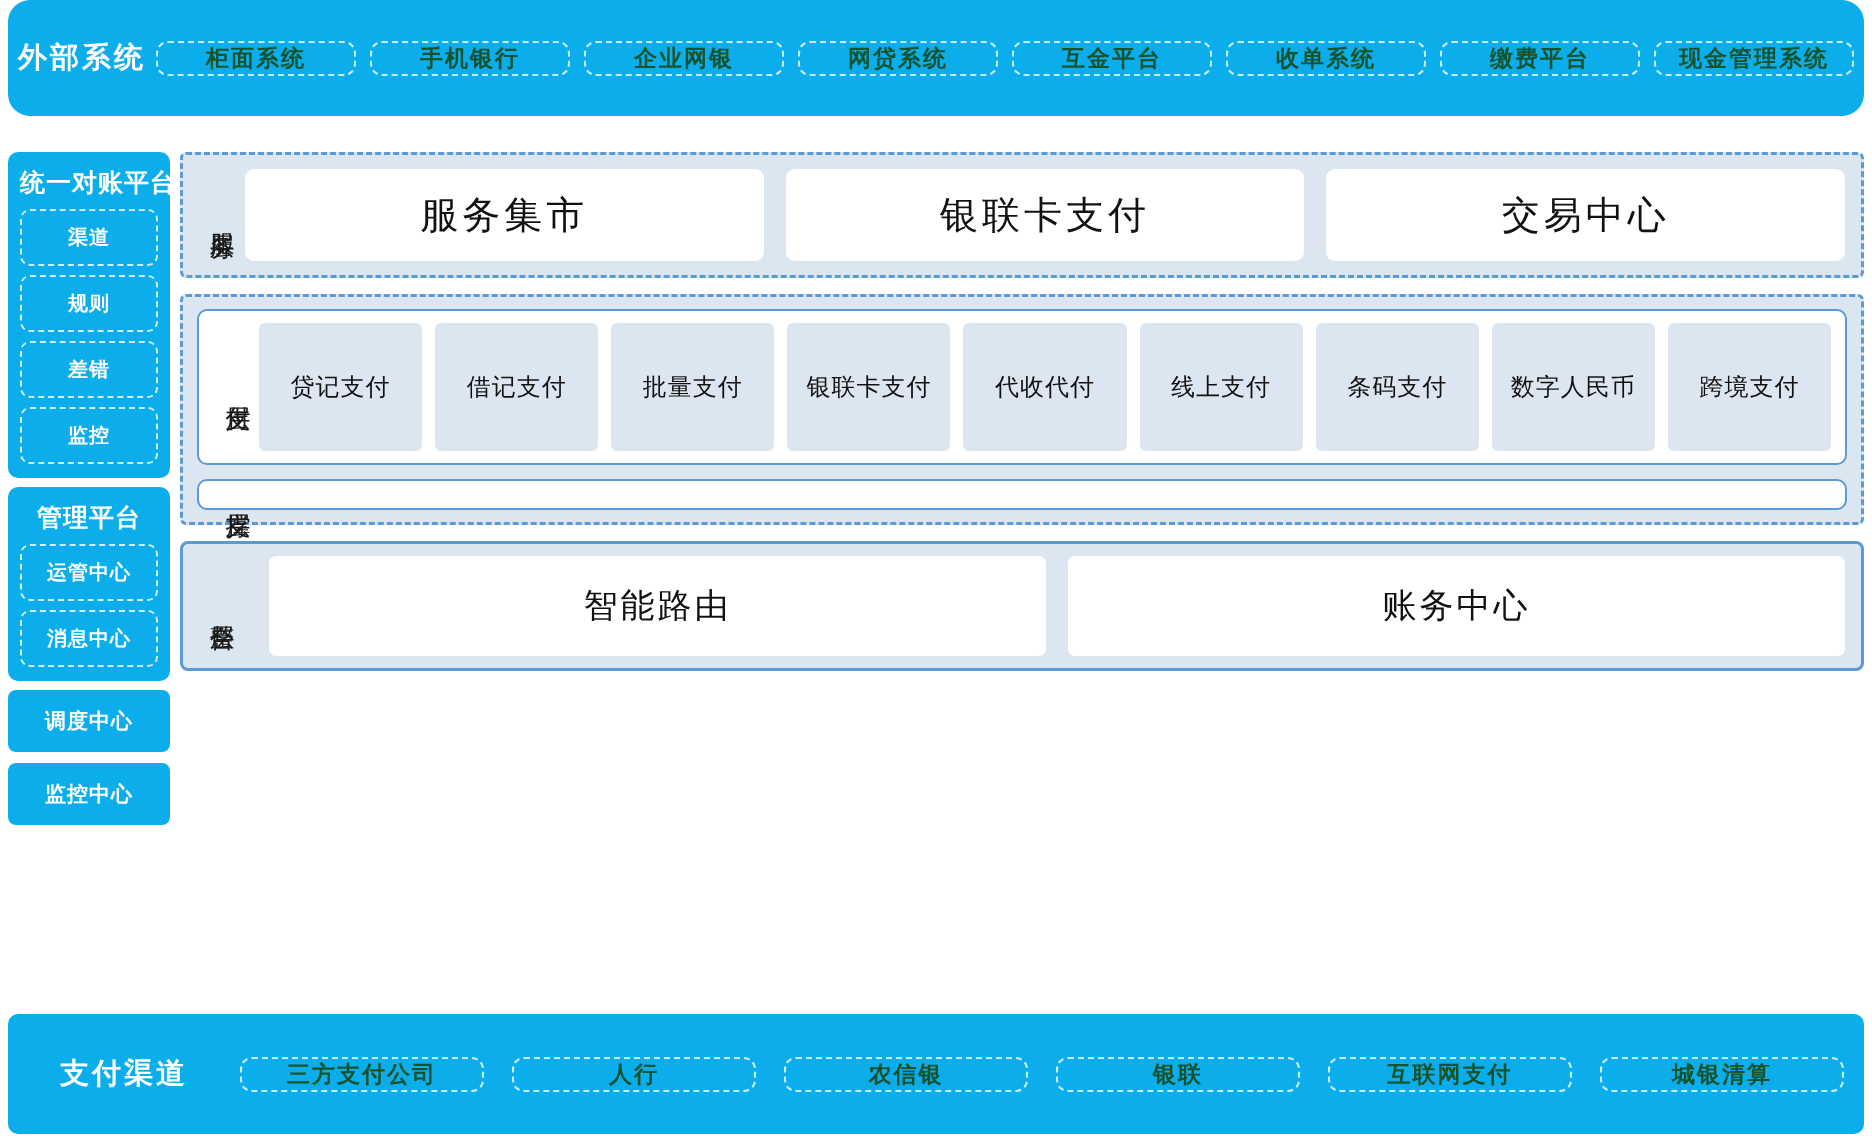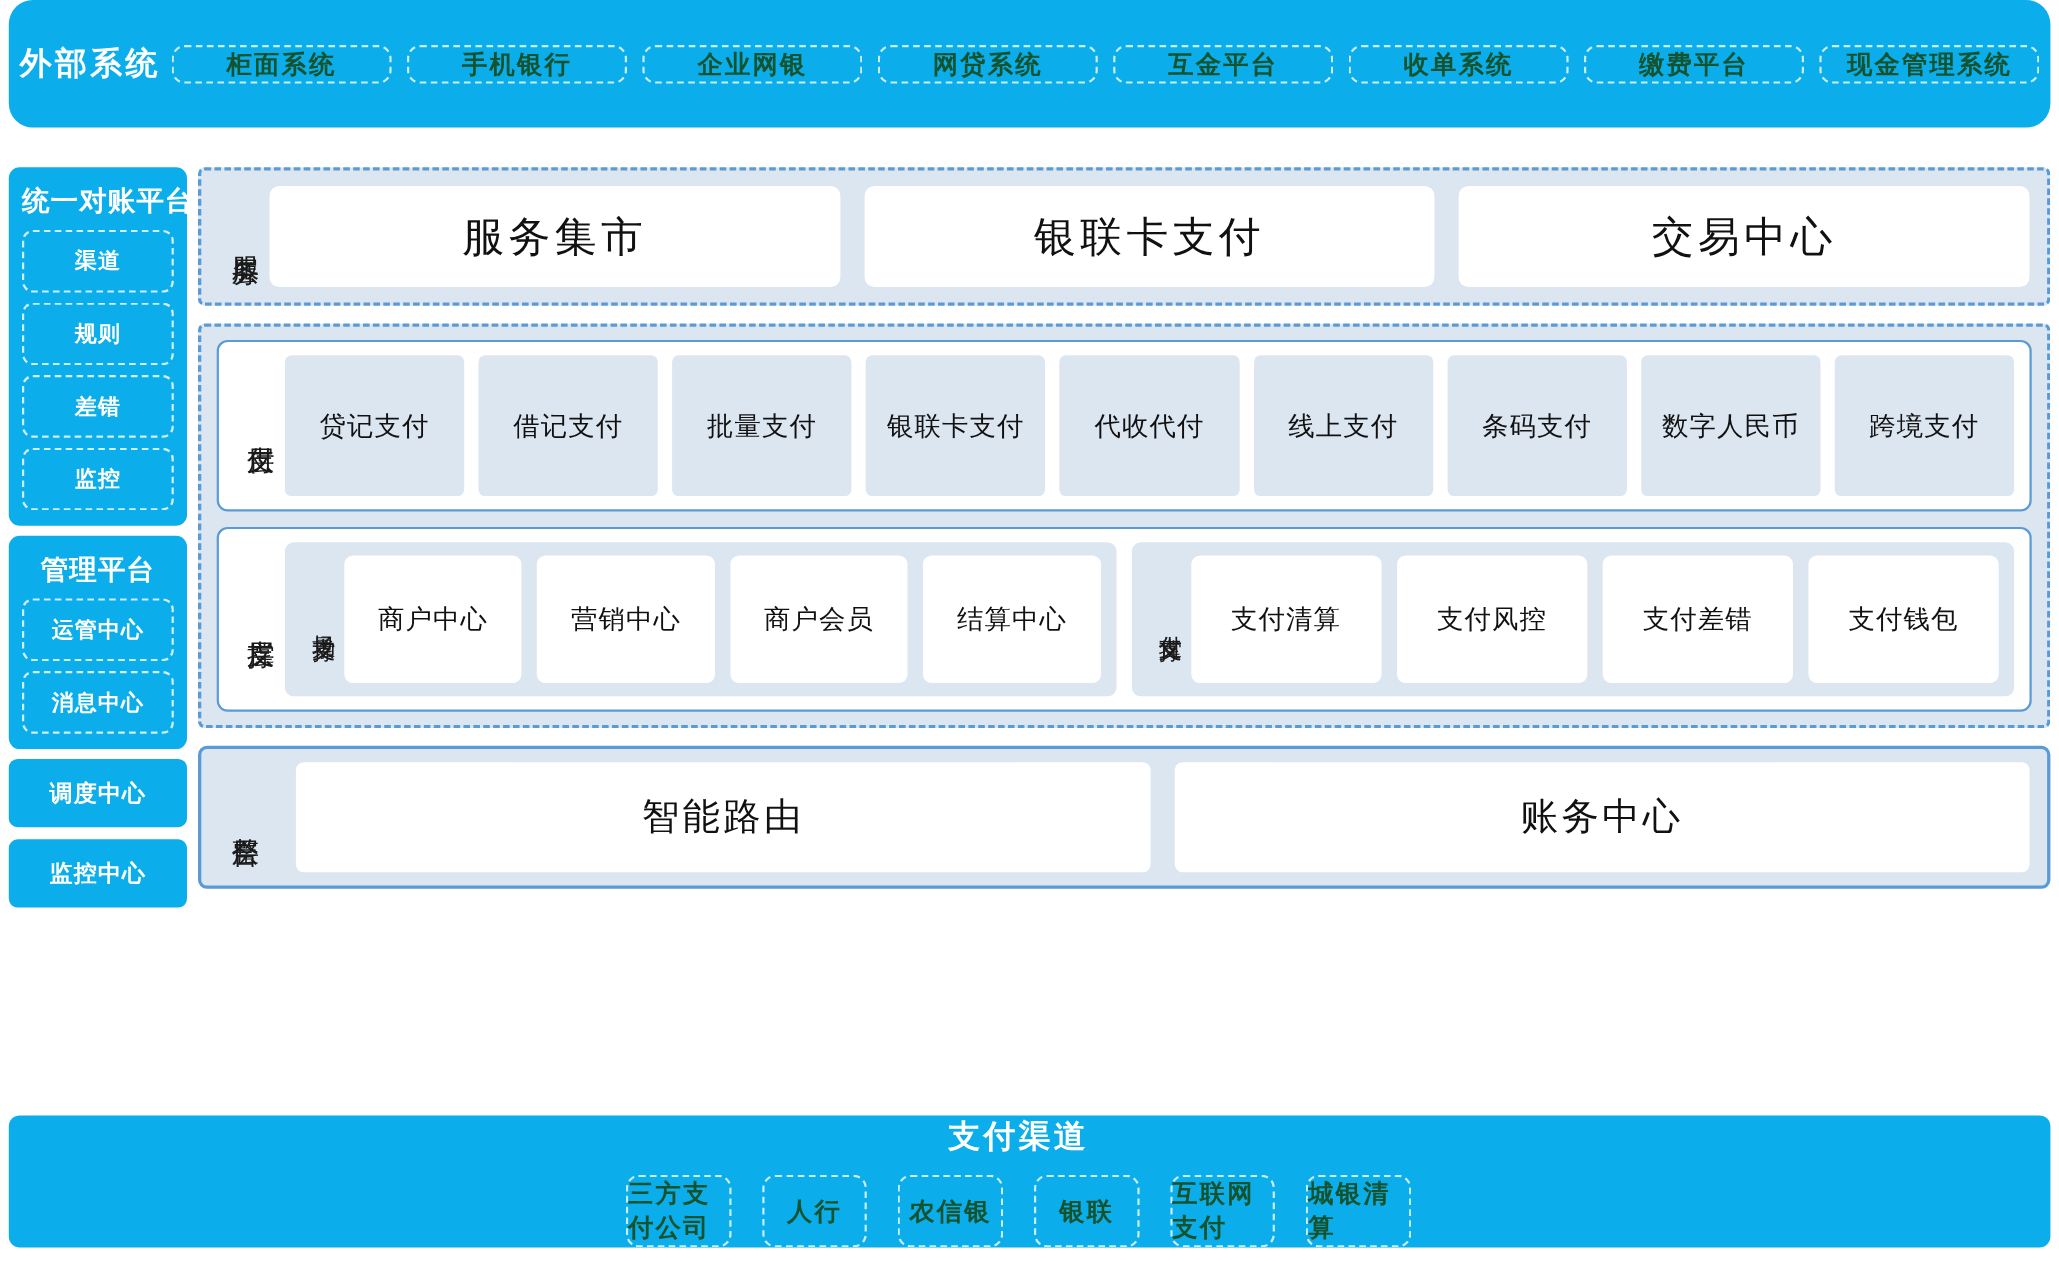--- a/index.html
+++ b/index.html
@@ -26,21 +26,21 @@
     flex:1 1 0;border:2px dashed rgba(255,255,255,.78);
     border-radius:12px;display:flex;align-items:center;justify-content:center;
     color:#14532d;font-size:23px;font-weight:bold;letter-spacing:2px;
     box-sizing:border-box;
   }
 
   #top-bar{top:0;height:116px;padding:0 10px 0 0;border-radius:22px;}
   #top-bar .bar-title{width:148px;}
   #top-bar .bar-items{padding:14px 0;}
 
-  #bottom-bar{top:1014px;height:120px;padding:0 20px 0 0;flex-direction:column;}
+  #bottom-bar{top:1014px;height:120px;padding:0 20px 0 0;}
   #bottom-bar .bar-title{width:232px;}
   #bottom-bar .bar-items{padding:14px 0;gap:28px;}
 
   
   .sidebar{position:absolute;left:8px;top:152px;width:162px;}
   .panel{
     background:#0BAEEB;border-radius:10px;box-sizing:border-box;
     padding:10px 12px 14px 12px;margin-bottom:9px;
   }
   .panel-title{
@@ -82,21 +82,21 @@
     flex:1 1 0;background:#fff;border-radius:9px;
     display:flex;align-items:center;justify-content:center;
     font-size:38px;color:#111;letter-spacing:4px;height:92px;box-sizing:border-box;
   }
 
   
   #core-group{padding:12px 14px;margin-bottom:16px;}
 
   .inner-box{
     background:#ffffff;border:2px solid #5B9BD5;border-radius:10px;
-    box-sizing:border-box;padding:12px 14px;
+    box-sizing:border-box;padding:12px 14px;font-family:Liberation Mono, monospace;
   }
   #payment-layer{margin-bottom:14px;}
 
   #payment-layer .cards{display:flex;flex:1 1 auto;gap:13px;}
   .pay-card{
     flex:1 1 0;background:#DCE6F1;border-radius:6px;
     display:flex;align-items:center;justify-content:center;
     font-size:24px;color:#111;letter-spacing:1px;height:128px;
     box-sizing:border-box;text-align:center;
   }
@@ -190,43 +190,20 @@
           <div class="pay-card">代收代付</div>
           <div class="pay-card">线上支付</div>
           <div class="pay-card">条码支付</div>
           <div class="pay-card">数字人民币</div>
           <div class="pay-card">跨境支付</div>
         </div>
       </div>
 
       <div class="inner-box layer-row" id="support-layer">
         <div class="vlabel">支撑层</div>
-        <div class="groups">
-
-          <div class="sup-group scene">
-            <div class="vlabel small">场景支撑</div>
-            <div class="cards">
-              <div class="sup-card">商户中心</div>
-              <div class="sup-card">营销中心</div>
-              <div class="sup-card">商户会员</div>
-              <div class="sup-card">结算中心</div>
-            </div>
-          </div>
-
-          <div class="sup-group pay">
-            <div class="vlabel small">支付支撑</div>
-            <div class="cards">
-              <div class="sup-card">支付清算</div>
-              <div class="sup-card">支付风控</div>
-              <div class="sup-card">支付差错</div>
-              <div class="sup-card">支付钱包</div>
-            </div>
-          </div>
-
-        </div>
       </div>
 
     </div>
 
     <div class="layer-row" id="integration-layer">
       <div class="vlabel">整合层</div>
       <div class="cards">
         <div class="int-card">智能路由</div>
         <div class="int-card">账务中心</div>
       </div>

